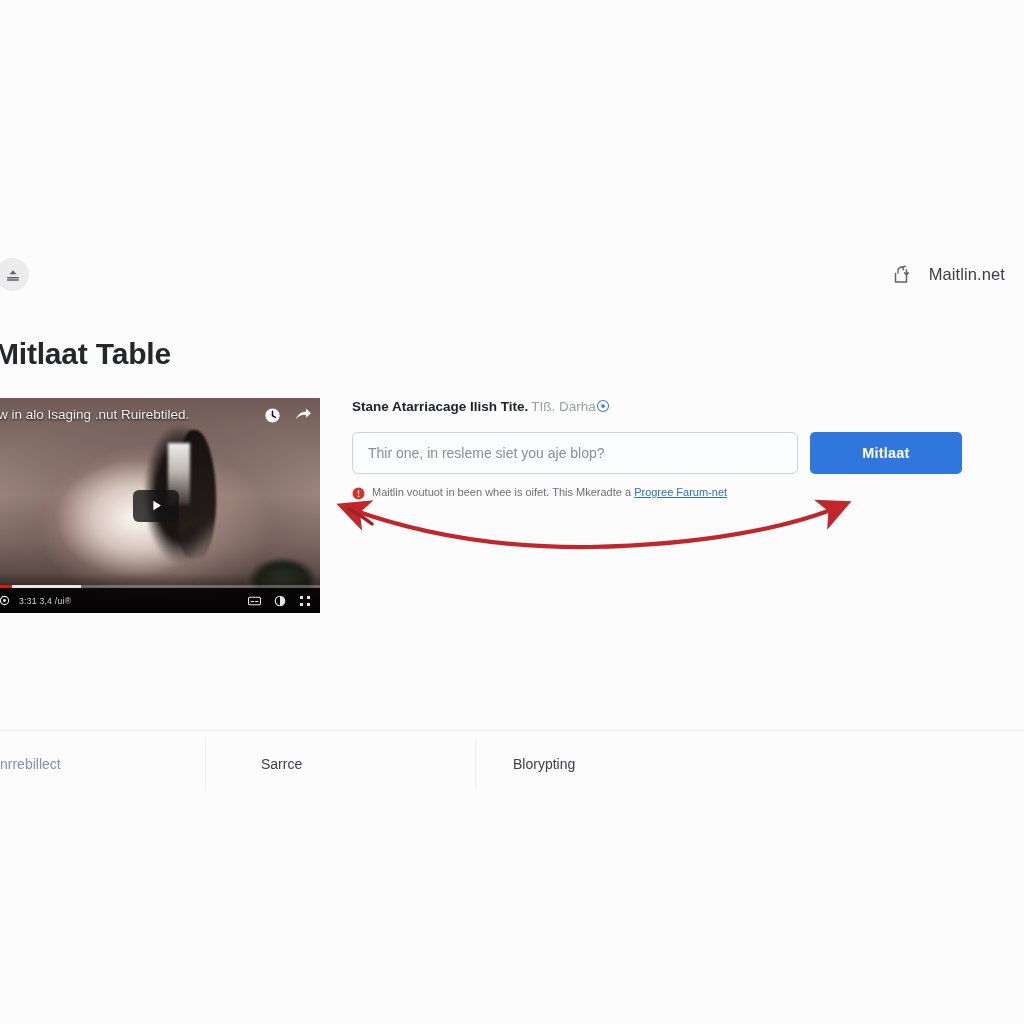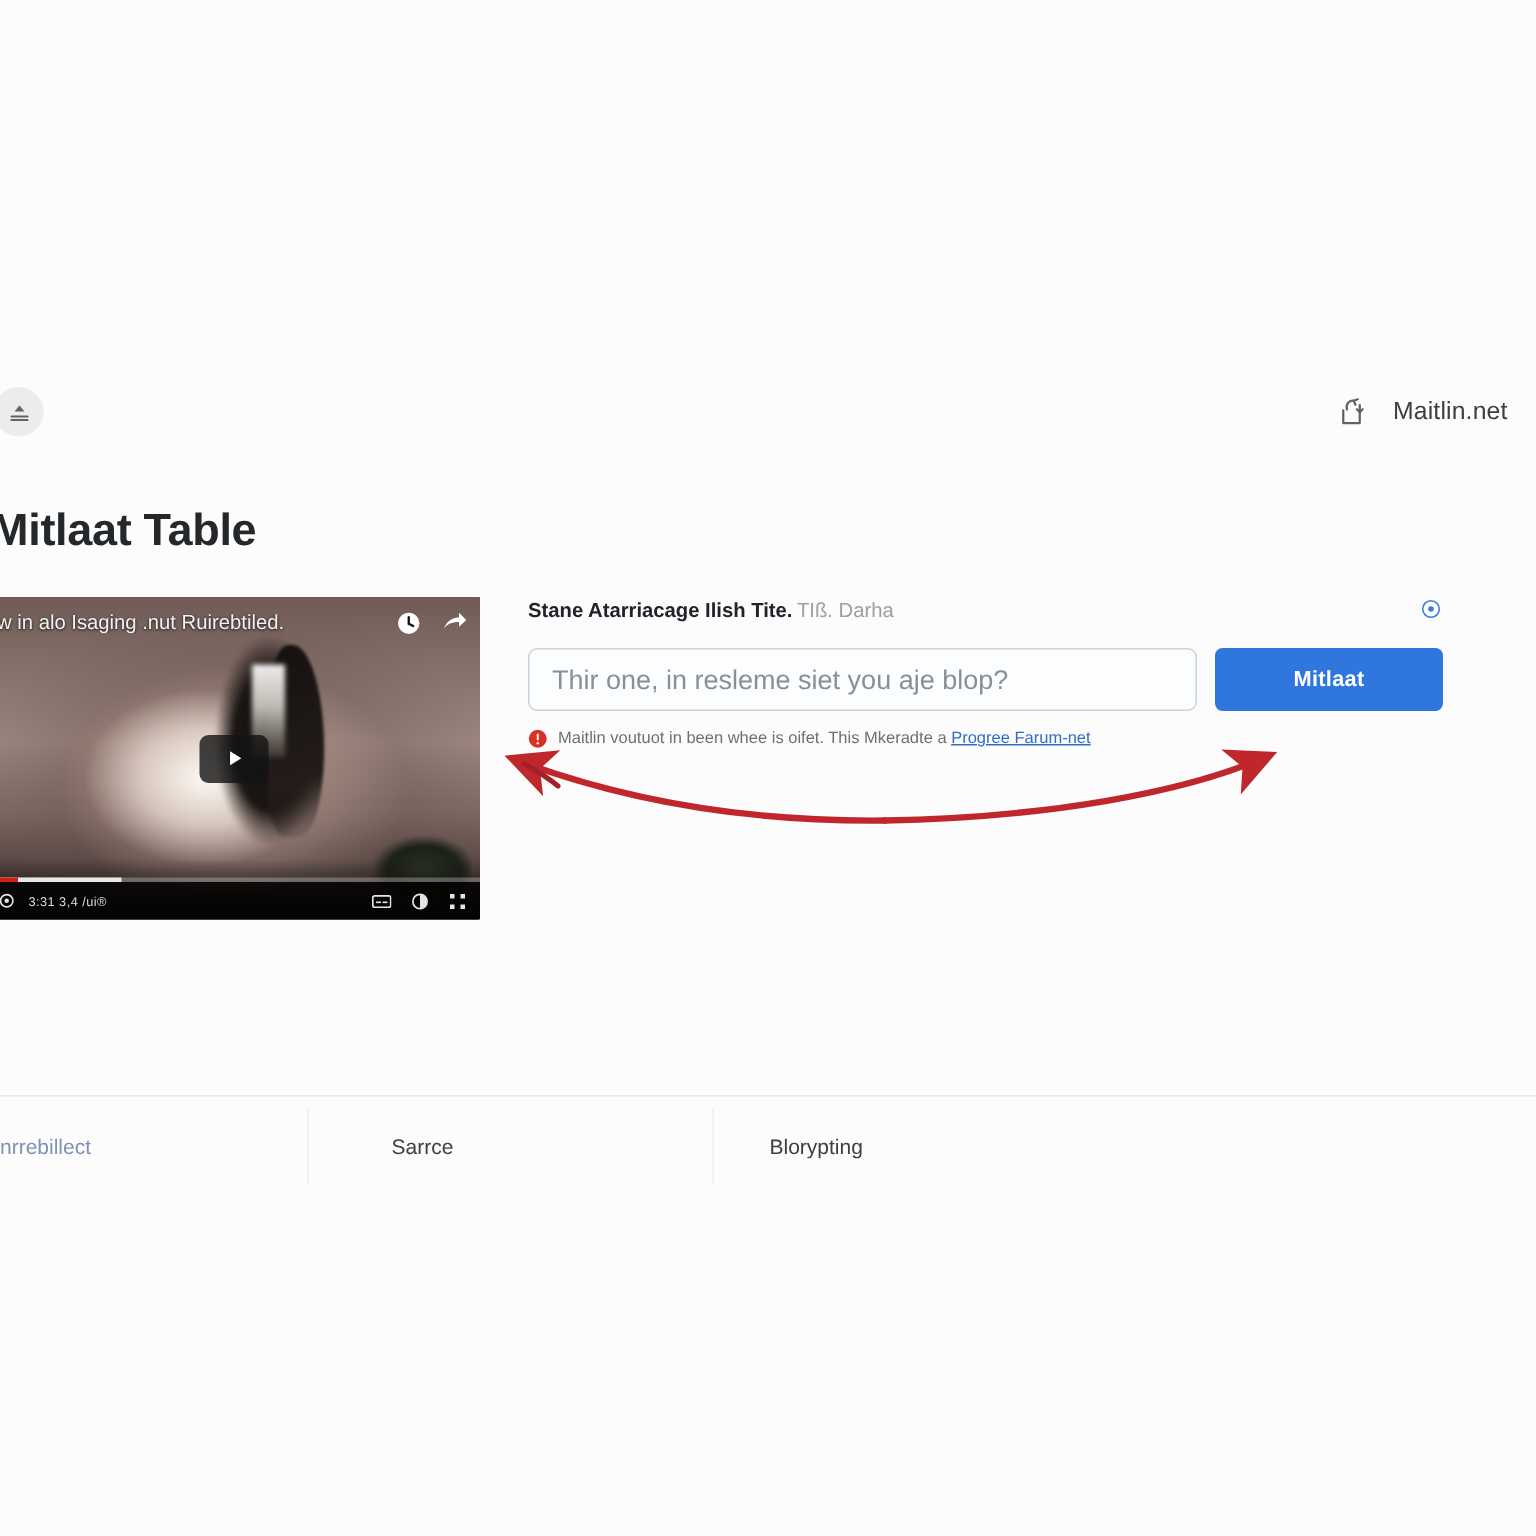--- a/index.html
+++ b/index.html
@@ -253,21 +253,20 @@
   
   .form-panel {
     position: absolute;
     left: 352px;
     top: 0;
     right: 62px;
   }
   .form-head {
     display: flex;
     align-items: flex-start;
-    justify-content: space-between;
     height: 22px;
   }
   .form-head-text {
     font-size: 13.5px;
     line-height: 17px;
     white-space: nowrap;
   }
   .form-head-text .strong {
     font-weight: bold;
     color: #20242a;
@@ -292,21 +291,21 @@
   }
   .url-input {
     flex: 1;
     height: 42px;
     box-sizing: border-box;
     border: 1px solid #c9d4dd;
     border-radius: 6px;
     background: #fbfdfe;
     padding: 0 15px;
     font-family: "Liberation Sans", sans-serif;
-    font-size: 18px;
+    font-size: 14px;
     color: #737373;
     outline: none;
   }
   .url-input::placeholder {
     color: #8a8f94;
   }
   .download-button {
     width: 152px;
     height: 42px;
     flex: none;

